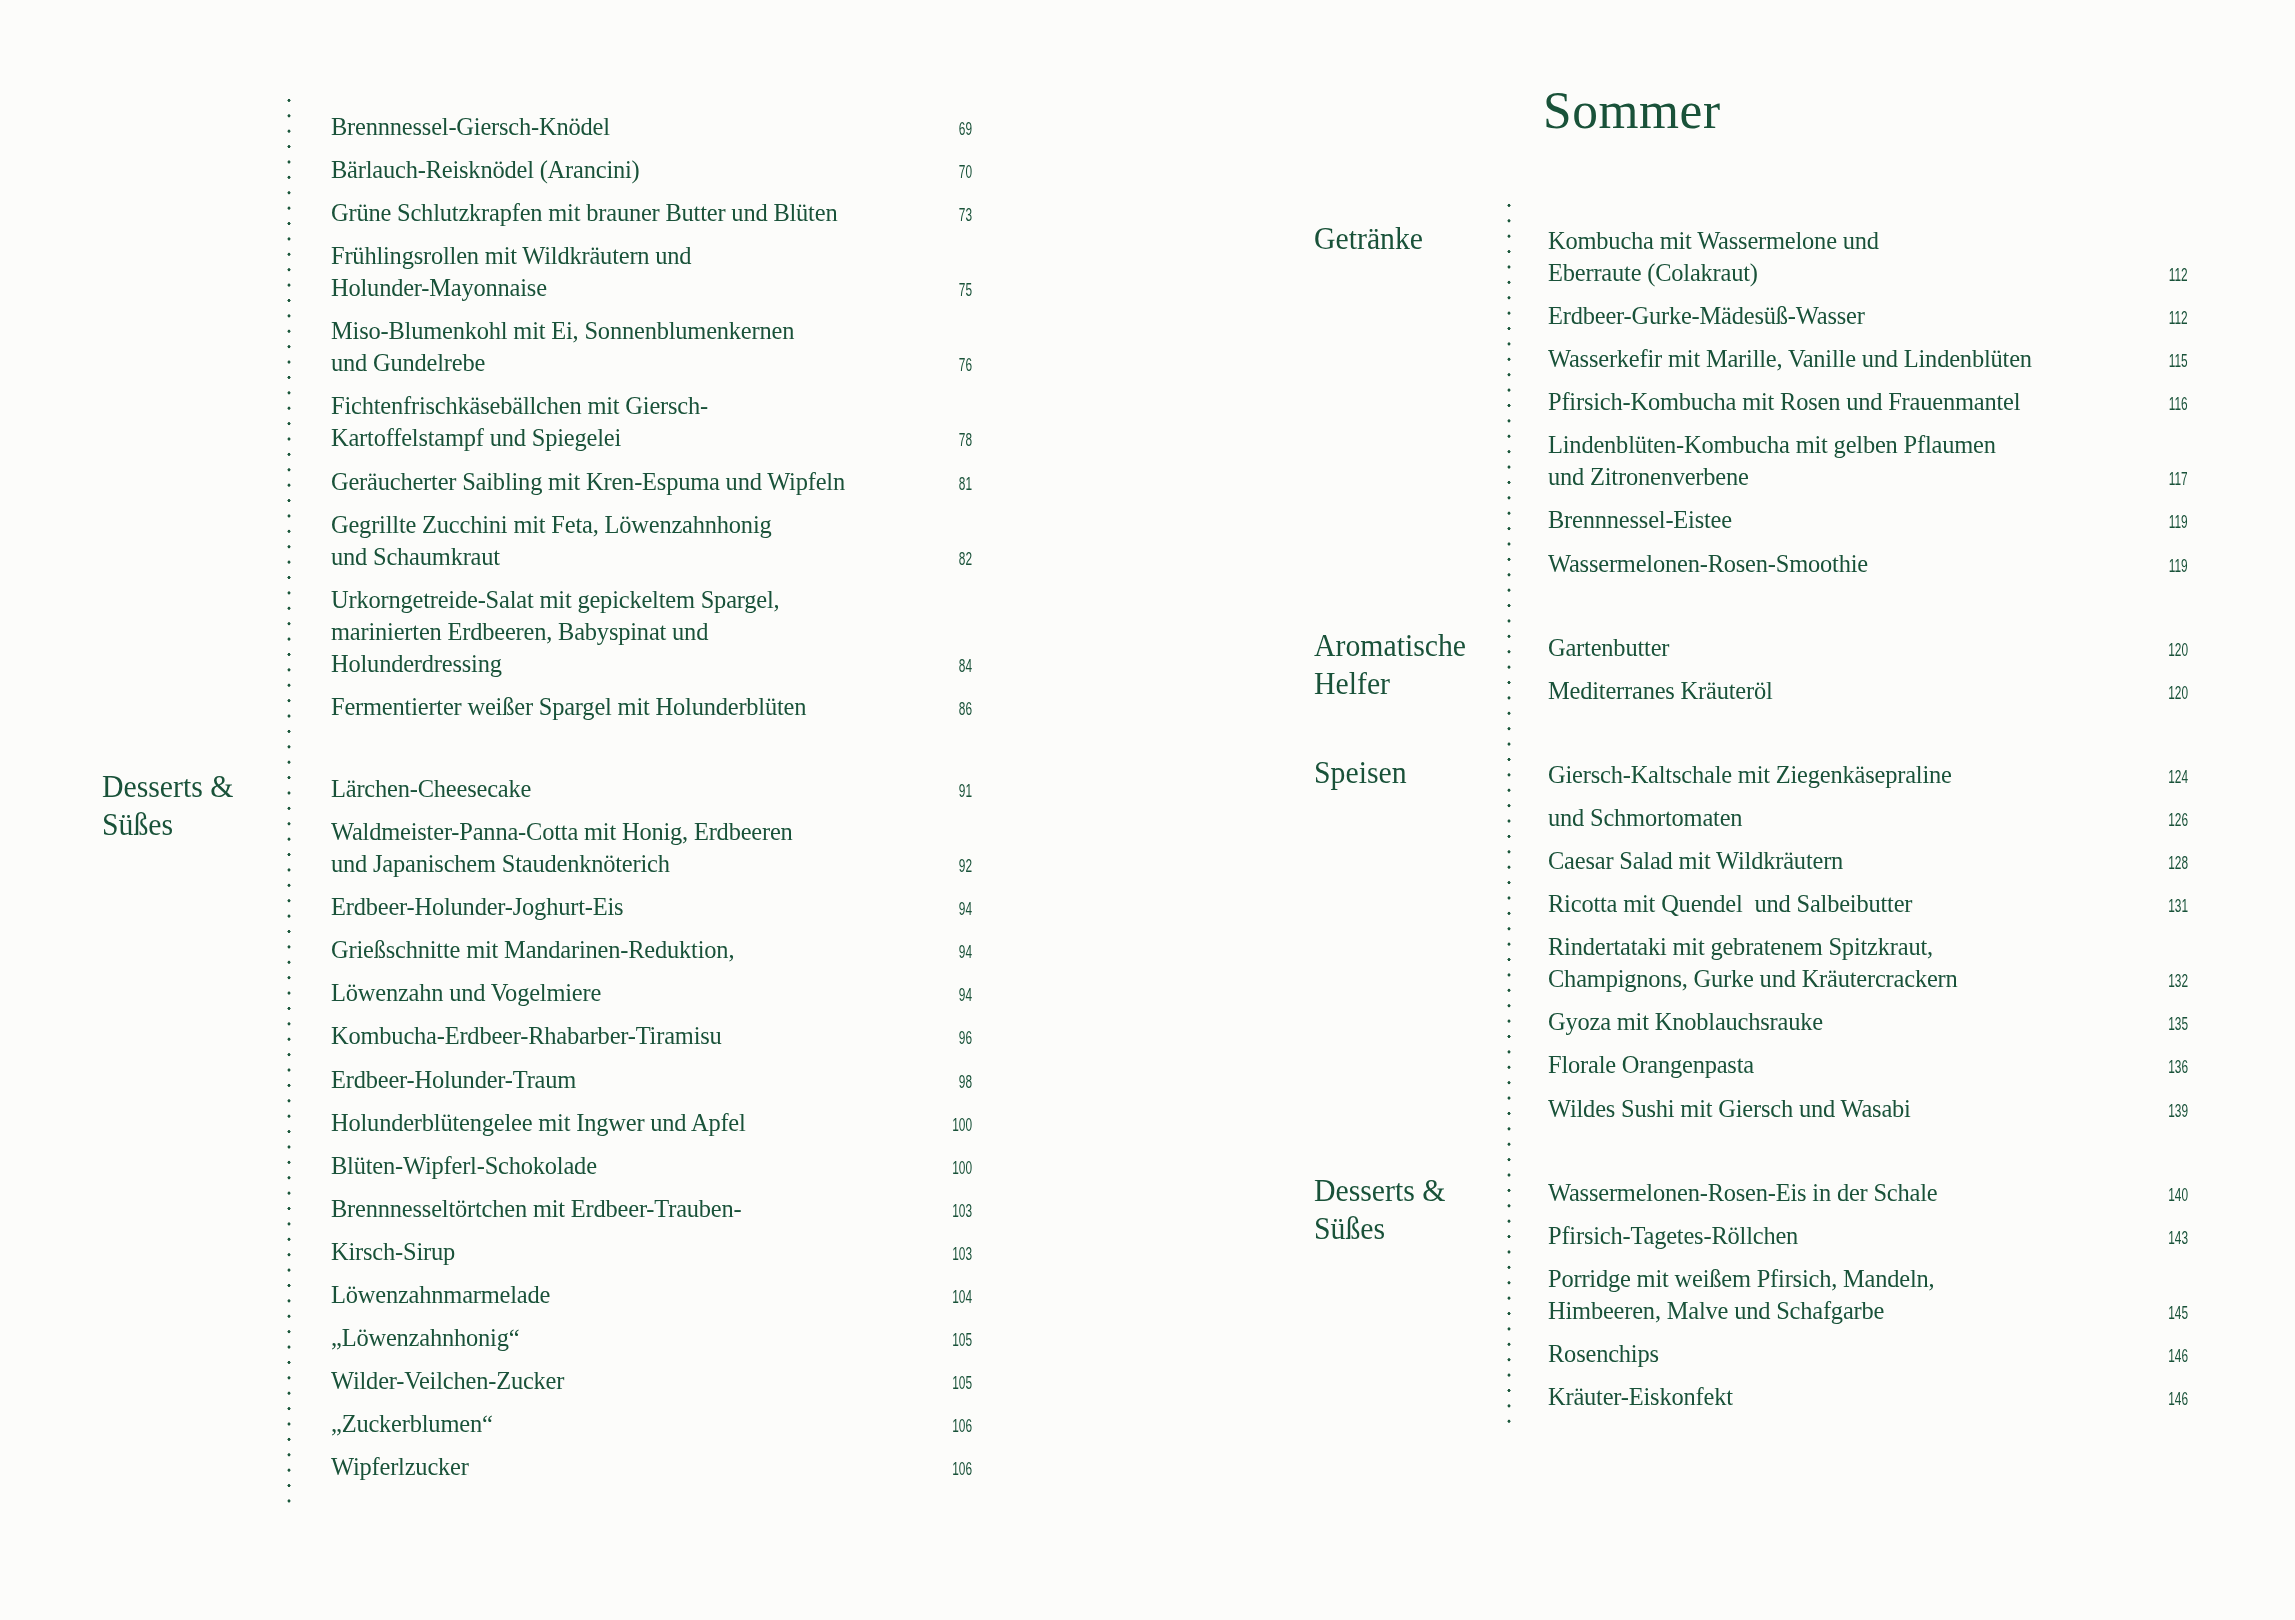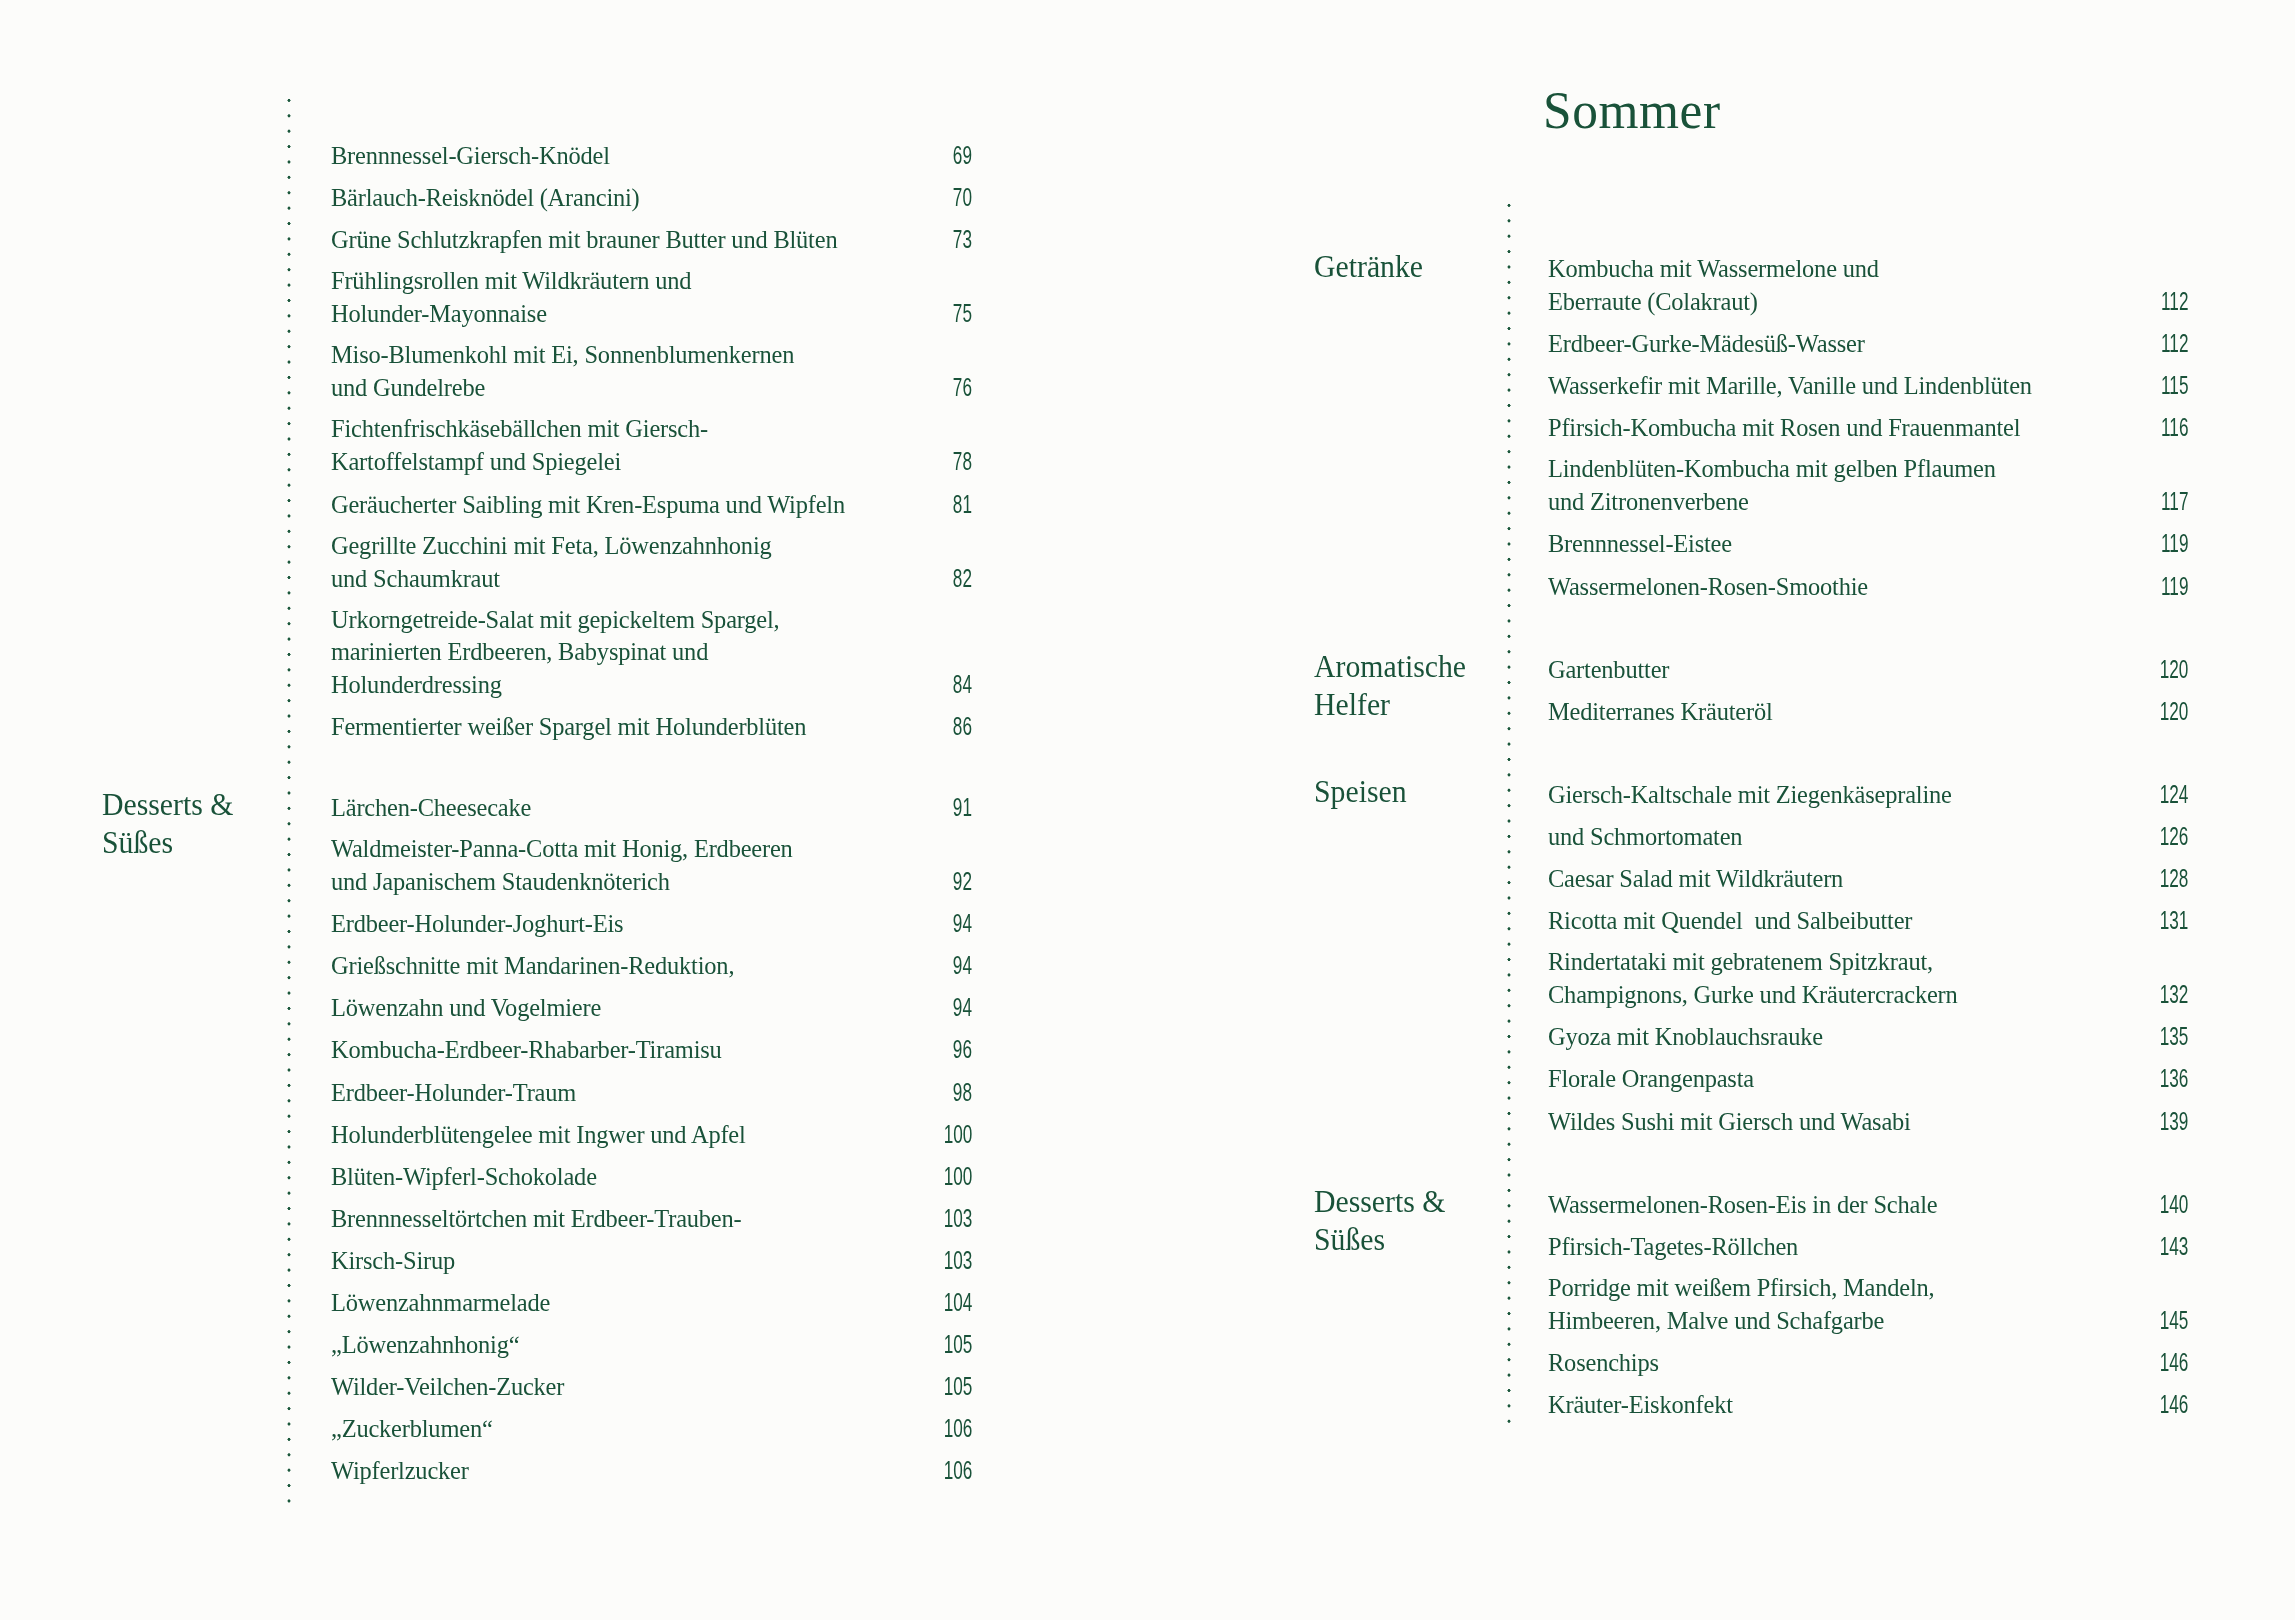--- a/index.html
+++ b/index.html
@@ -23,21 +23,21 @@
 
   
   .big-title{
     position:absolute;left:1543px;top:83px;
     font-size:53px;line-height:1.05;letter-spacing:0.6px;
     transform:scaleX(0.97);transform-origin:0 50%;
     white-space:pre;
   }
 
   
-  .page{position:absolute;margin-top:28px;}
+  .page{position:absolute;}
   #page-left{left:102px;top:111px;width:871px;}
   #page-right{left:1314px;top:225px;width:876px;}
 
   .toc-section{display:grid;}
   #page-left  .toc-section{grid-template-columns:229px 641px;}
   #page-right .toc-section{grid-template-columns:234px 640px;}
   #page-left  .toc-section + .toc-section{margin-top:39px;}
   #page-right .toc-section + .toc-section{margin-top:41px;}
 
   .sec-label{margin-top:-4.6px;}
@@ -50,21 +50,21 @@
   .entry{margin-bottom:9.1px;}
   .line{display:flex;align-items:baseline;}
   .t{
     font-size:26px;line-height:32px;letter-spacing:-0.2px;white-space:pre;
     transform:scaleX(0.94);transform-origin:0 50%;
     flex:0 0 auto;
   }
   .p{
     margin-left:auto;padding-left:17px;
     font-family:"Liberation Sans", sans-serif;
-    font-size:26px;line-height:32px;
+    font-size:18px;line-height:32px;
   }
   .pn{display:inline-block;transform:scaleX(0.66);transform-origin:100% 75%;}
 </style>
 </head>
 <body>
 
 <div id="canvas">
   <div class="dotline" id="dot-left"></div>
   <div class="dotline" id="dot-right"></div>
 

